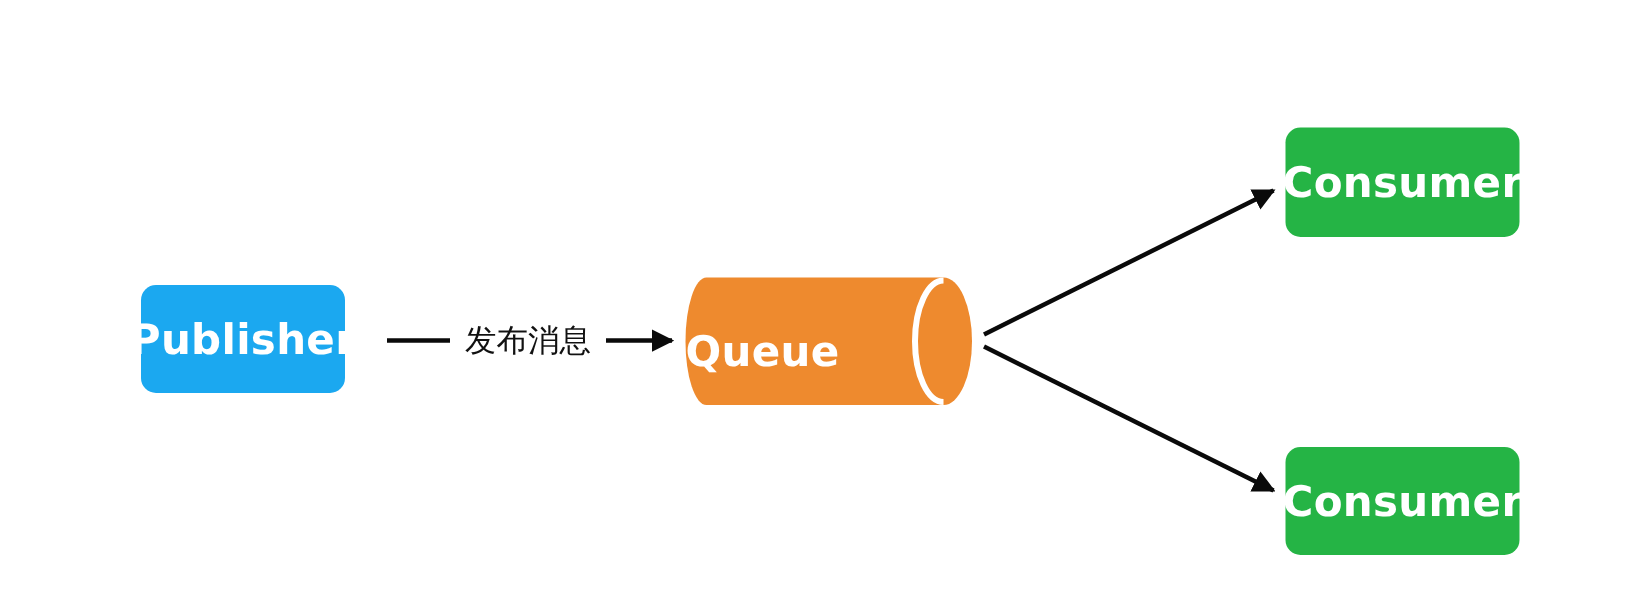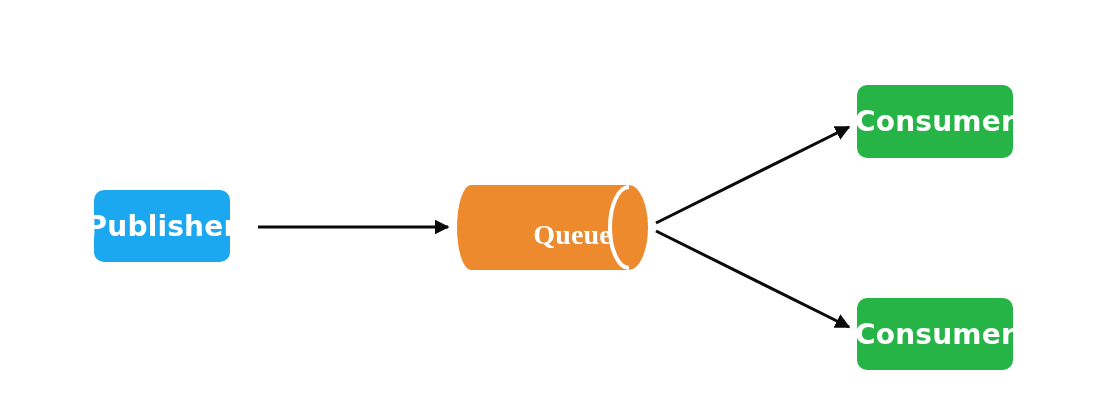--- a/index.html
+++ b/index.html
@@ -52,23 +52,22 @@
   .node-consumer-top    { left: 857px; top: 85px;  width: 156px; height: 73px; }
   .node-consumer-bottom { left: 857px; top: 298px; width: 156px; height: 72px; }
   .queue-label-box {
     position: absolute;
     left: 457px;
     top: 185px;
     width: 155px;
     height: 99px;
     display: flex;
     align-items: center;
-    justify-content: flex-end;
+    justify-content: flex-start;
     pointer-events: none;
-    font-family: Liberation Serif, serif;
   }
   .edge-label {
     position: absolute;
     left: 352px;
     top: 227px;
     transform: translate(-50%, -50%);
     background: #ffffff;
     padding: 2px 10px;
     font-size: 21px;
     color: #111111;
@@ -107,14 +106,15 @@
   </div>
 
   <div class="node node-consumer-top" style="background-color: rgb(37, 180, 69);">
     <span class="node-label">Consumer</span>
   </div>
 
   <div class="node node-consumer-bottom" style="background-color: rgb(37, 180, 69);">
     <span class="node-label">Consumer</span>
   </div>
 
+  <div class="edge-label">发布消息</div>
 
 </div>
 
 </body></html>

